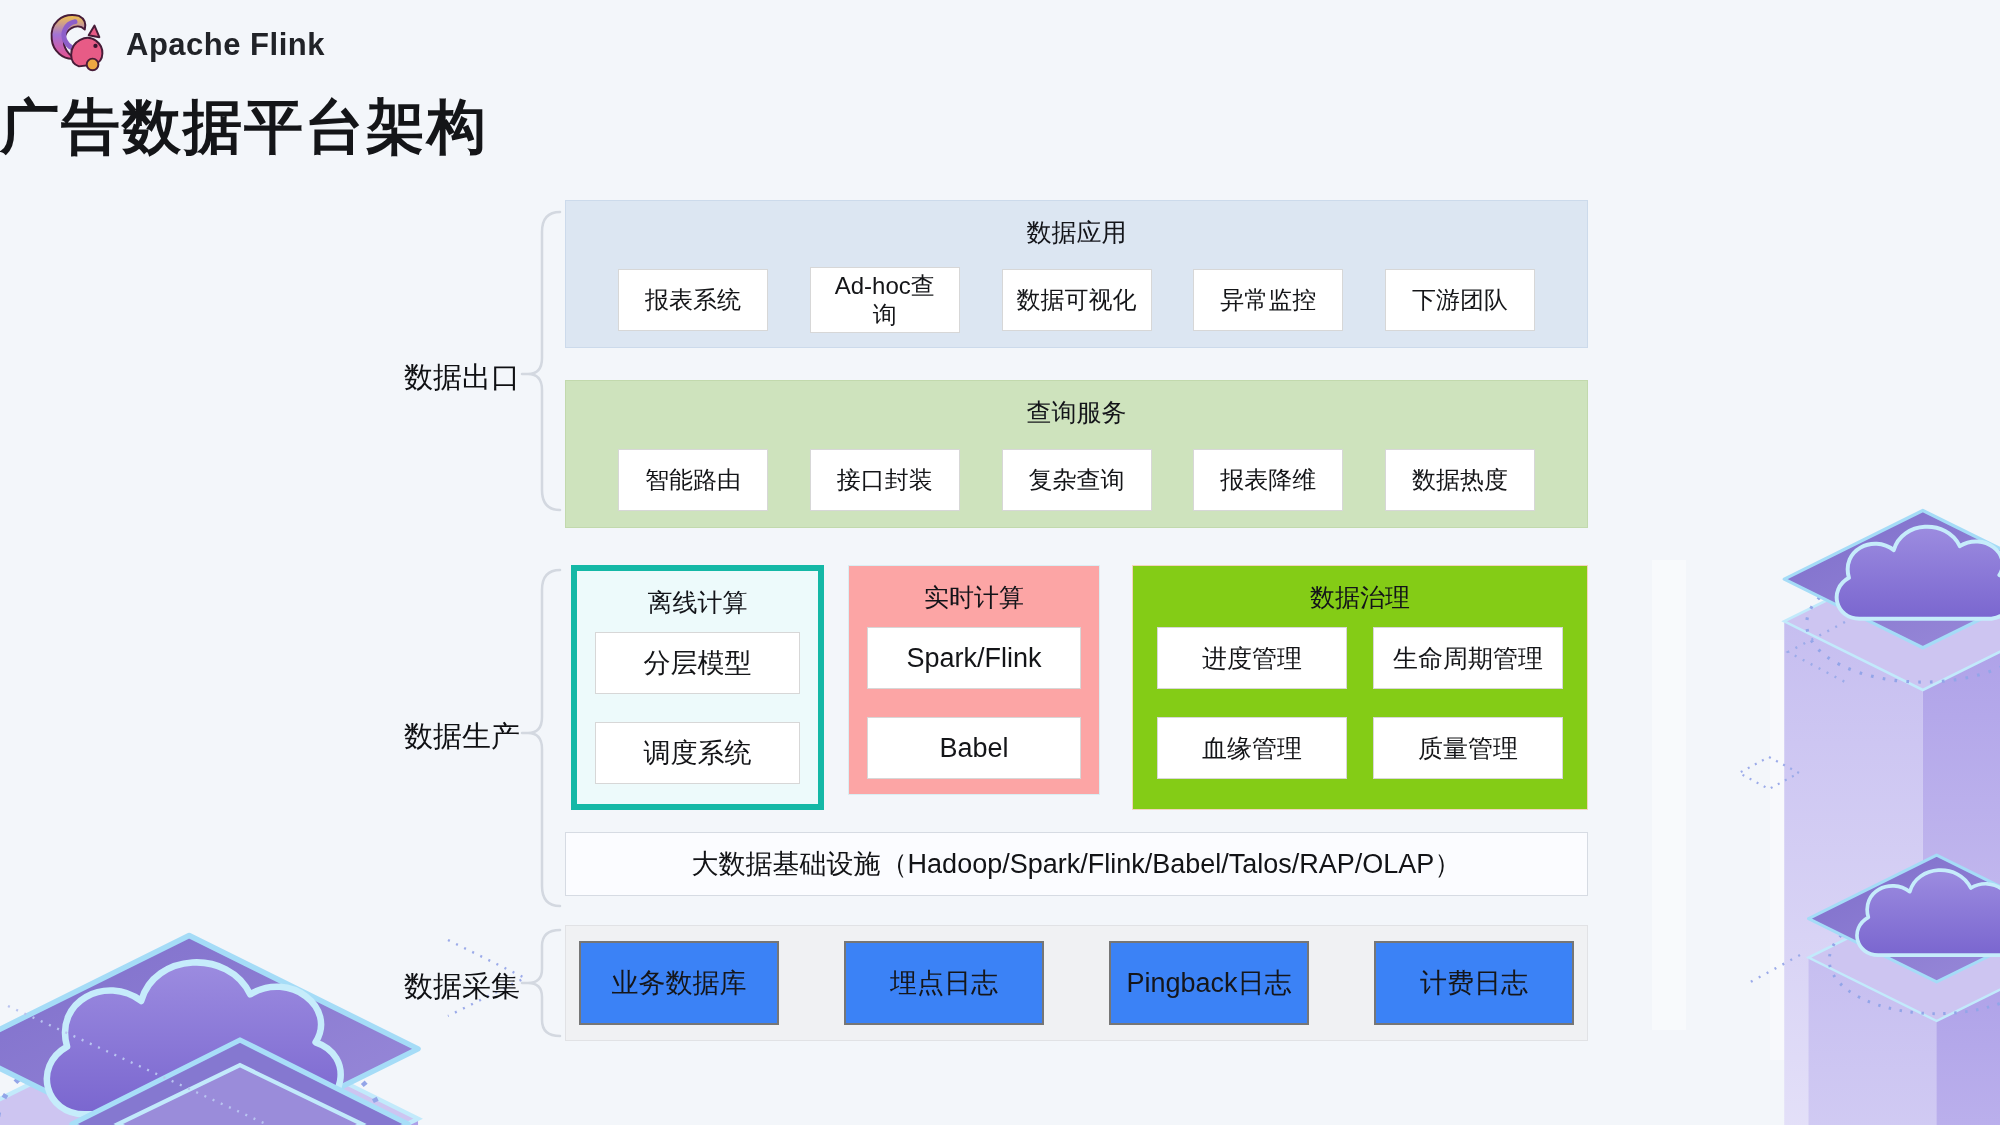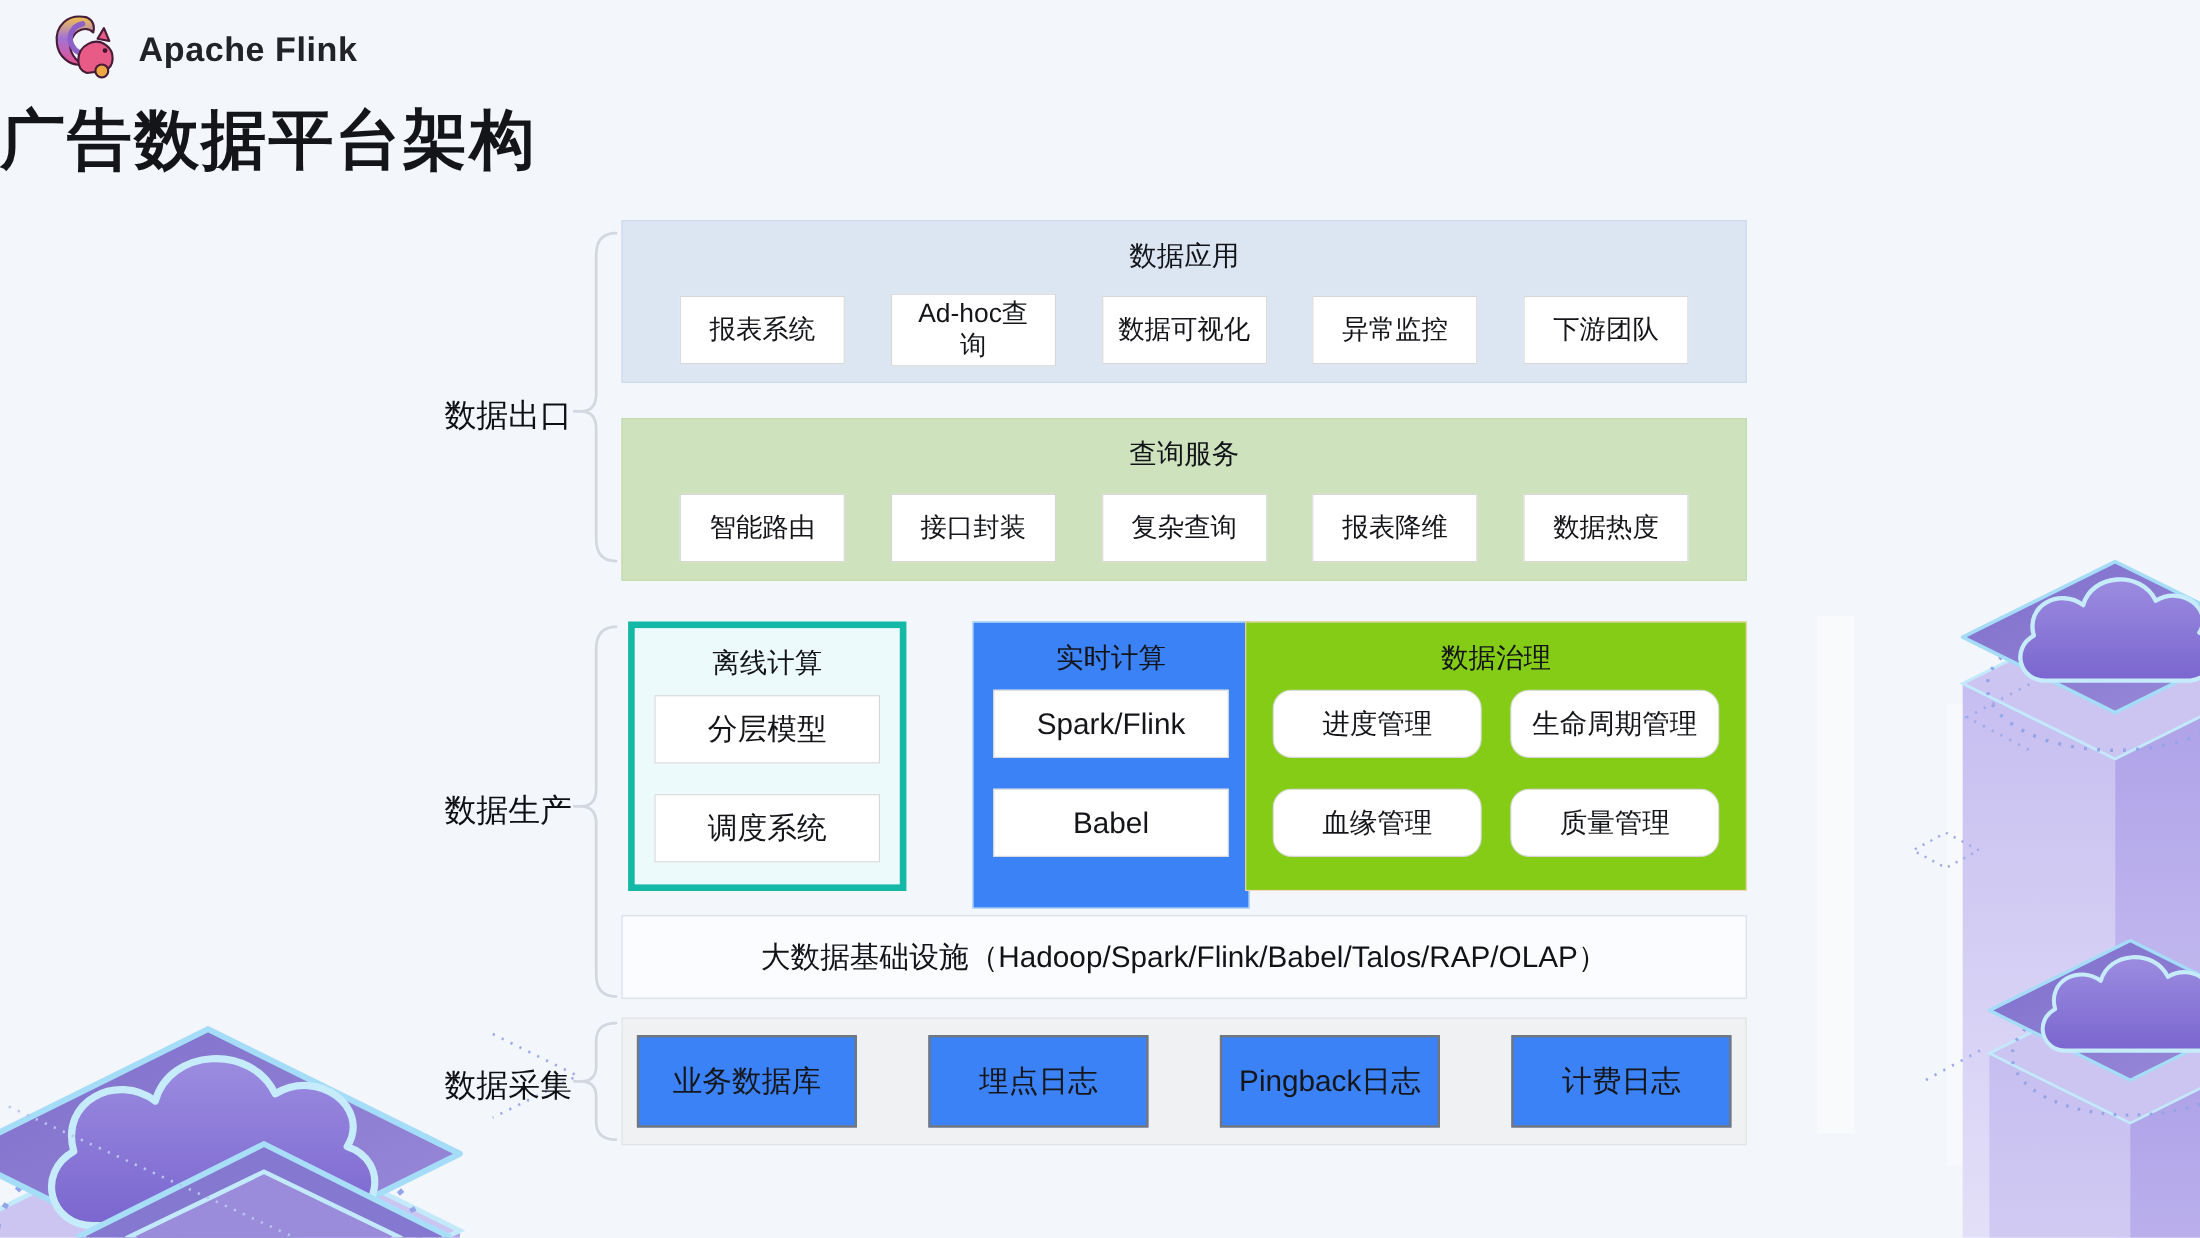--- a/index.html
+++ b/index.html
@@ -25,29 +25,29 @@
   .layer-title{text-align:center;font-size:25px;padding-top:15px;color:#131419;}
   .chip{background:#ffffff;border:1px solid #d7d7d7;display:flex;align-items:center;justify-content:center;
     text-align:center;color:#141518;line-height:1.22;box-sizing:border-box;}
 
   #layer-app{left:565px;top:200px;width:1023px;height:148px;background:#dce6f2;border:1px solid #ccdaeb;}
   #layer-query{left:565px;top:380px;width:1023px;height:148px;background:#cee3bd;border:1px solid #c2d9ad;}
   .row5{display:flex;justify-content:space-between;align-items:center;padding:0 52px;margin-top:14px;min-height:74px;}
   .row5 .chip{width:150px;min-height:62px;font-size:24px;padding:3px 12px;}
 
   #layer-offline{left:571px;top:565px;width:253px;height:245px;background:#edfafb;border:6px solid #14b8a6;}
-  #layer-realtime{left:884px;top:565px;width:252px;height:261px;background:#3b82f6;border:1px solid #daeef3;}
+  #layer-realtime{left:848px;top:565px;width:252px;height:230px;background:#fca5a5;border:1px solid #daeef3;}
   .col2{display:flex;flex-direction:column;gap:28px;padding:13px 18px 0;}
   .col2 .chip{height:62px;font-size:27px;}
 
   #layer-governance{left:1132px;top:565px;width:456px;height:245px;background:#84cc16;border:1px solid #f2d5bc;}
   .grid22{display:grid;grid-template-columns:1fr 1fr;gap:28px 26px;padding:13px 24px 0;}
-  .grid22 .chip{height:62px;font-size:25px;border-radius:17px;}
-
-  #infra-bar{left:565px;top:832px;width:1023px;height:76px;background:#fbfcff;border:1px solid #d6dbe3;
+  .grid22 .chip{height:62px;font-size:25px;}
+
+  #infra-bar{left:565px;top:832px;width:1023px;height:64px;background:#fbfcff;border:1px solid #d6dbe3;
     display:flex;align-items:center;justify-content:center;font-size:27px;color:#121316;}
 
   #layer-collection{left:565px;top:925px;width:1023px;height:116px;background:#f0f1f3;border:1px solid #e1e2e5;
     display:flex;align-items:center;justify-content:space-between;padding:0 13px;}
   .src-chip{width:200px;height:84px;background:#3b82f6;border:2px solid #767676;display:flex;align-items:center;
     justify-content:center;font-size:27px;box-sizing:border-box;}
 
   
   .side-label{position:absolute;width:118px;font-size:29px;color:#0f1013;text-align:left;white-space:nowrap;}
   #lbl-export{left:404px;top:358px;}

